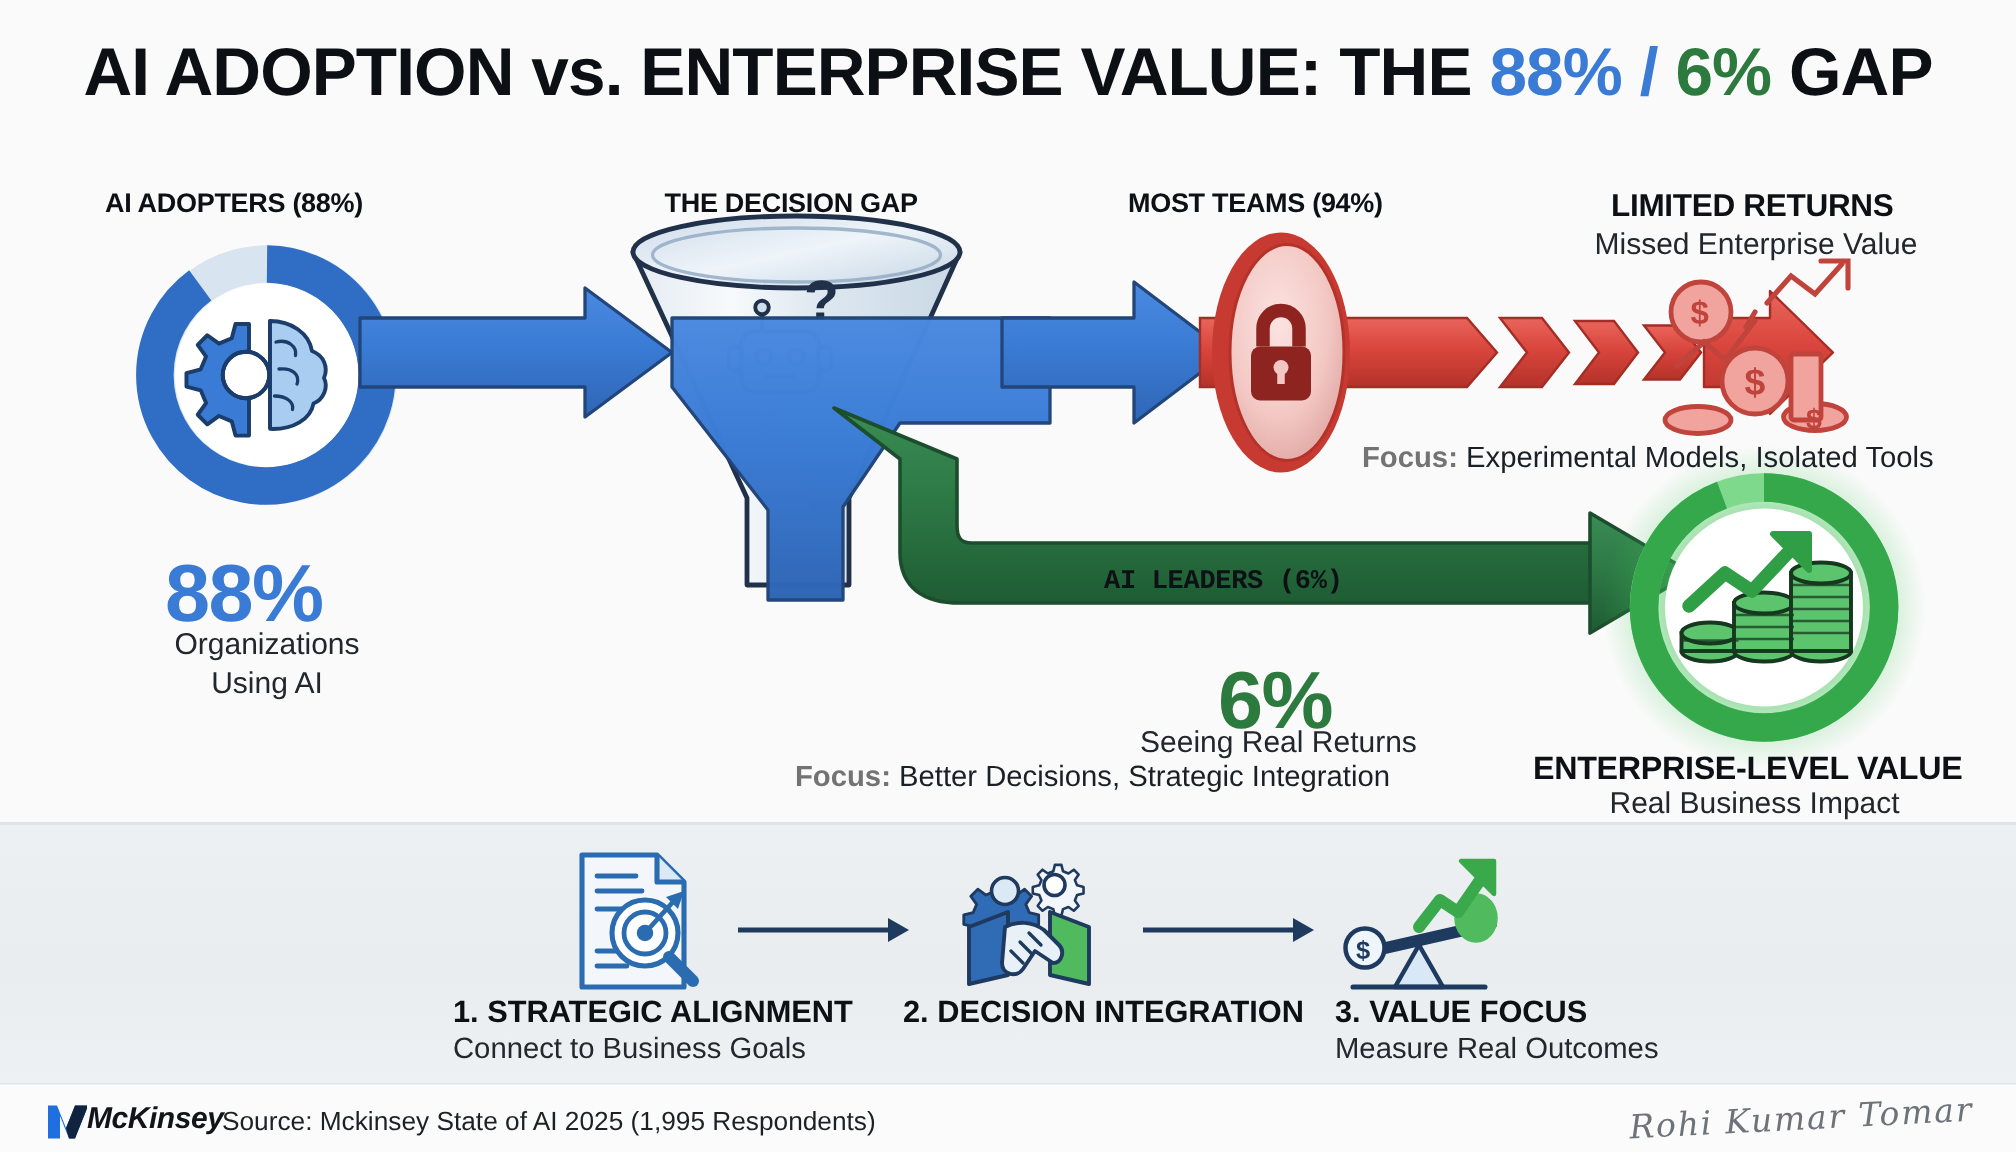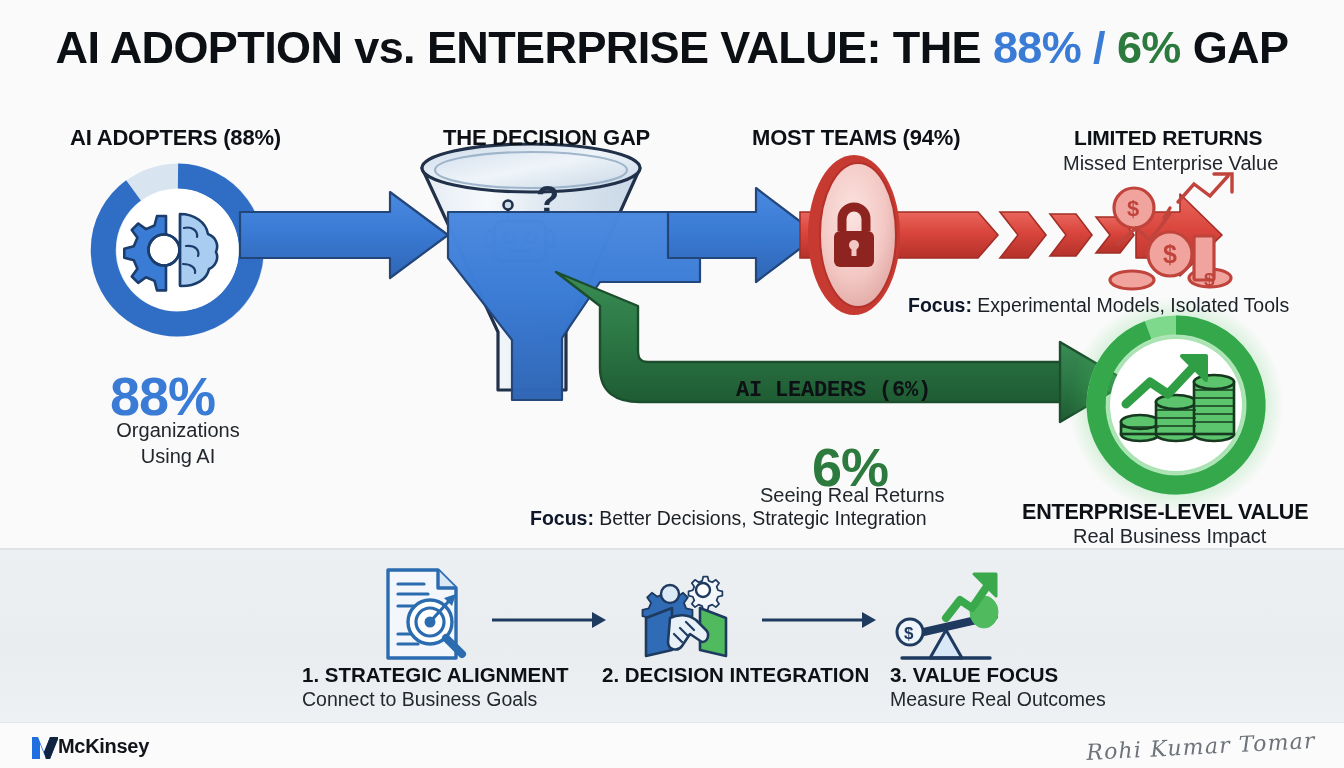--- a/index.html
+++ b/index.html
@@ -19,30 +19,30 @@
     font-size:45px;font-weight:bold;letter-spacing:-0.6px;
     white-space:nowrap;
     color:#0c0f13;
   }
   .title .blue{color:#3a7bd5;}
   .title .slash{color:#3a7bd5;}
   .title .green{color:#2d7a3e;}
 
   
   .hdr{
-    position:absolute;font-weight:bold;font-size:22px;
+    position:absolute;font-weight:bold;font-size:18px;
     letter-spacing:-0.2px;color:#0d1116;white-space:nowrap;
   }
   .sub{
     position:absolute;font-size:20px;color:#22272d;white-space:nowrap;
   }
   .focusline{
     position:absolute;font-size:19.5px;color:#1b2026;white-space:nowrap;
   }
-  .focusline b{font-weight:bold;color:#0f172a;}
+  .focusline b{font-weight:bold;color:#737373;}
 
   .bignum{
     position:absolute;font-size:54px;font-weight:bold;letter-spacing:-1px;
     white-space:nowrap;
   }
   .bignum.blue{color:#3a7bd5;}
   .bignum.green{color:#2d7a3e;}
 
   .cap{
     position:absolute;font-size:20px;color:#22272d;text-align:center;
@@ -69,21 +69,21 @@
     text-align:left;
   }
 
   
   .footer{
     position:absolute;left:0;top:722px;width:1344px;height:46px;
     background:#fbfbfc;border-top:1px solid #e2e6ea;
   }
   .mck-word{
     position:absolute;left:58px;top:735px;font-size:20px;font-weight:bold;
-    color:#111418;letter-spacing:-0.3px;white-space:nowrap;
+    color:#111418;letter-spacing:-0.3px;white-space:nowrap;font-style:italic;
   }
   .source{
     position:absolute;left:148px;top:737px;font-size:17.5px;color:#1c2126;
     white-space:nowrap;
   }
   .sig{
     position:absolute;right:28px;top:728px;
     font-family:"DejaVu Serif", serif;
     font-style:italic;font-size:22px;color:#555c63;
     letter-spacing:1.2px;white-space:nowrap;
@@ -367,15 +367,16 @@
 
   <div class="step-title" style="left:890px;top:663px;width:280px;">3. VALUE FOCUS</div>
   <div class="step-sub" style="left:890px;top:688px;width:280px;">Measure Real Outcomes</div>
 
   <div class="footer"></div>
   <svg width="30" height="26" viewBox="0 0 30 26" style="position:absolute;left:30px;top:735px;">
     <path d="M2 2 L2 24 L10 24 L10 9 L16 24 L20 24 L28 4 L28 2 L20 2 L14 17 L8 2 Z" fill="#1f6fe0"></path>
     <path d="M14 17 L20 2 L28 2 L28 4 L20 24 L16 24 Z" fill="#10243f"></path>
   </svg>
   <div class="mck-word">McKinsey</div>
+  <div class="source">Source: Mckinsey State of AI 2025 (1,995 Respondents)</div>
   <div class="sig">Rohi Kumar Tomar</div>
 
 </div>
 
 </body></html>

